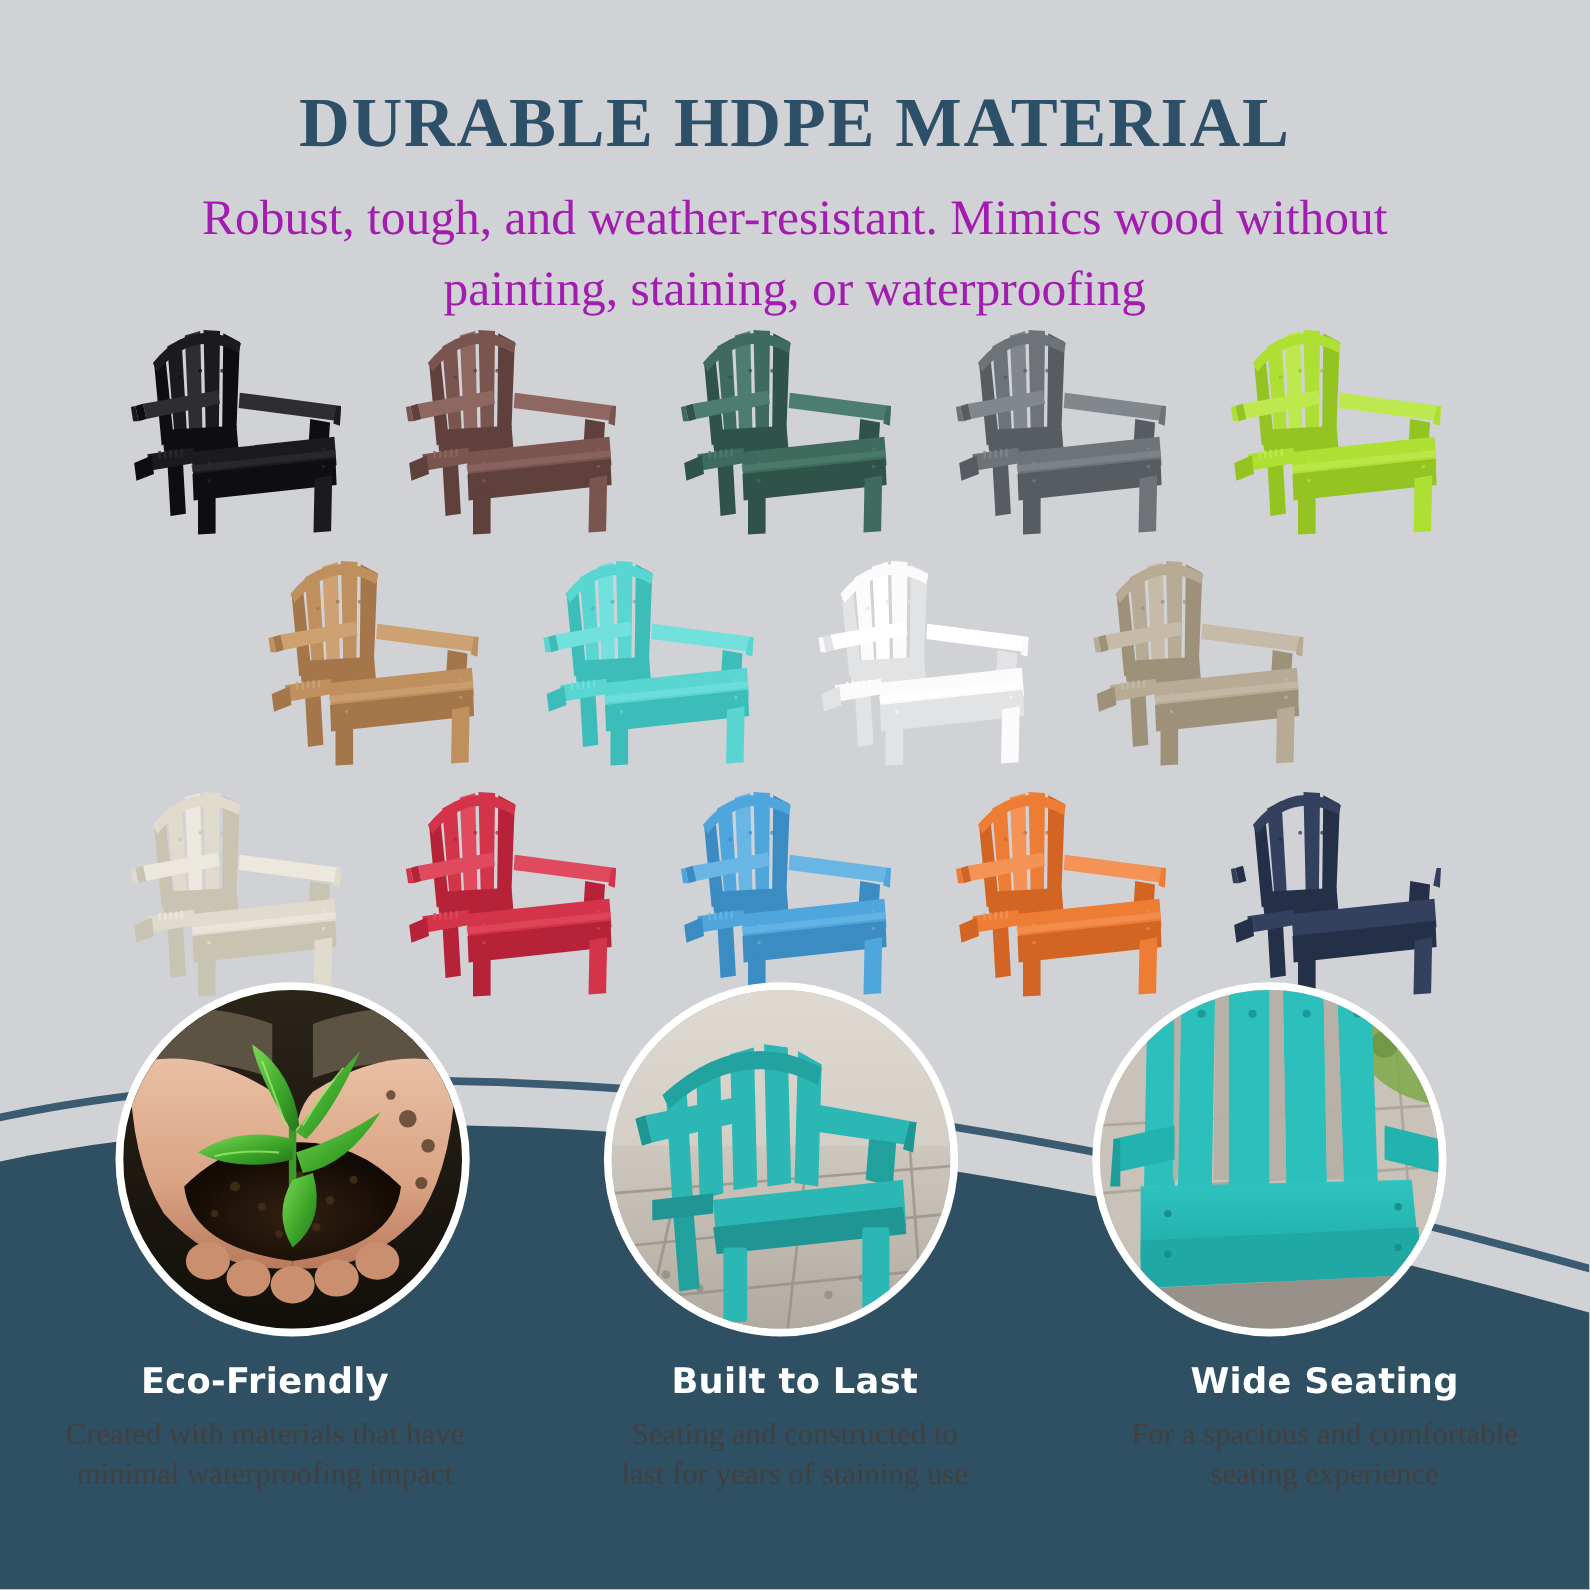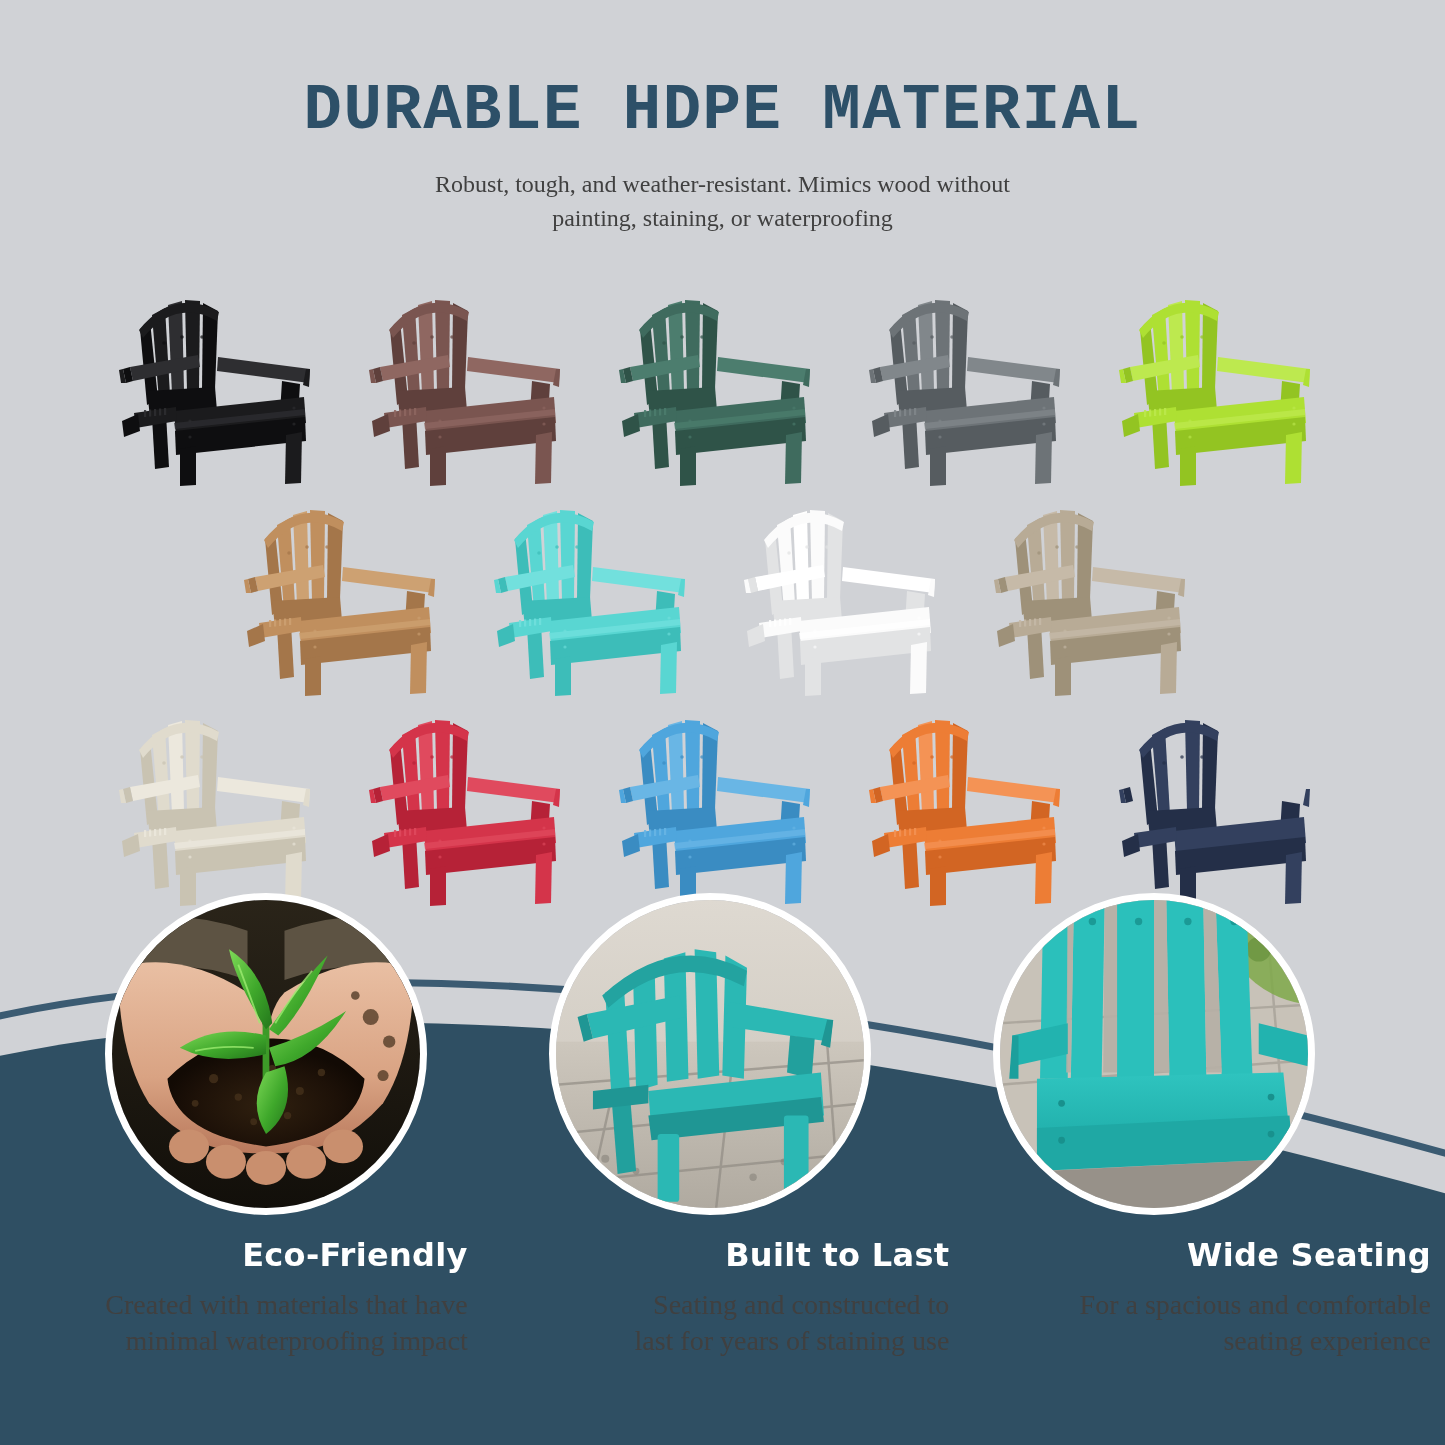--- a/index.html
+++ b/index.html
@@ -24,32 +24,32 @@
   
   .header {
     position: absolute;
     top: 0; left: 0;
     width: 1445px;
     text-align: center;
     z-index: 6;
   }
   .title {
     margin-top: 78px;
-    font-family: Liberation Mono, monospace;
+    font-family: Liberation Serif, serif;
     font-weight: bold;
     font-size: 64px;
     letter-spacing: 1.5px;
     color: #2d5068;
     line-height: 1.05;
   }
   .subtitle {
     margin-top: 22px;
     font-family: "Liberation Serif", serif;
-    font-size: 24px;
-    color: #404040;
+    font-size: 45px;
+    color: #a21caf;
     line-height: 1.42;
   }
 
   
   .chair-grid {
     position: absolute;
     top: 268px;
     left: 0;
     width: 1445px;
     z-index: 4;
@@ -110,21 +110,21 @@
   .features {
     position: absolute;
     top: 1236px;
     left: 0;
     width: 1445px;
     display: flex;
     z-index: 9;
   }
   .feature {
     flex: 1 1 0;
-    text-align: right;
+    text-align: center;
     padding: 0 14px;
   }
   .feature-title {
     font-family: "DejaVu Sans", sans-serif;
     font-weight: bold;
     font-size: 32px;
     color: #ffffff;
     letter-spacing: 0.3px;
   }
   .feature-desc {

